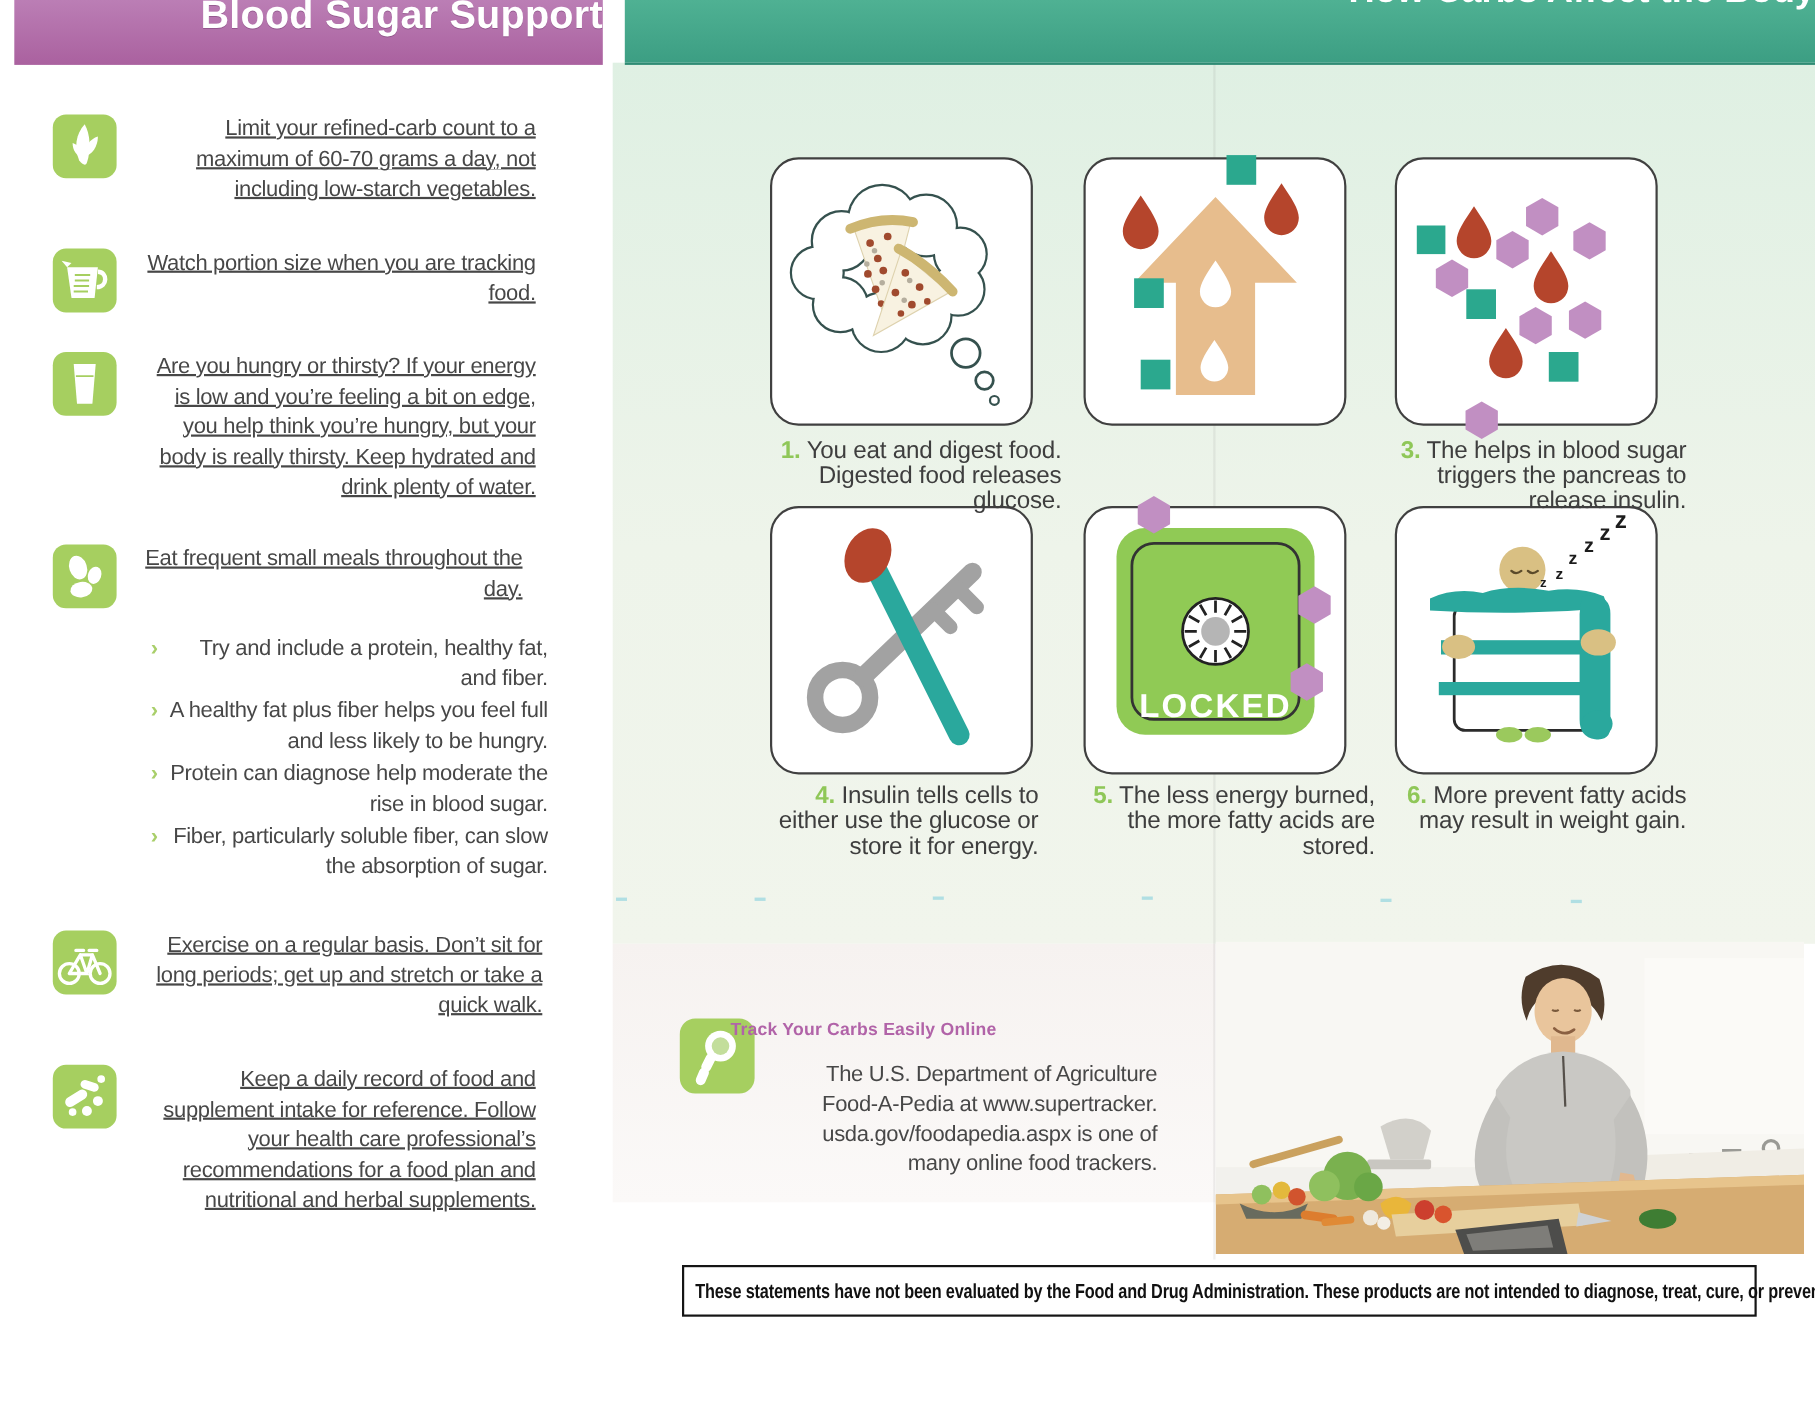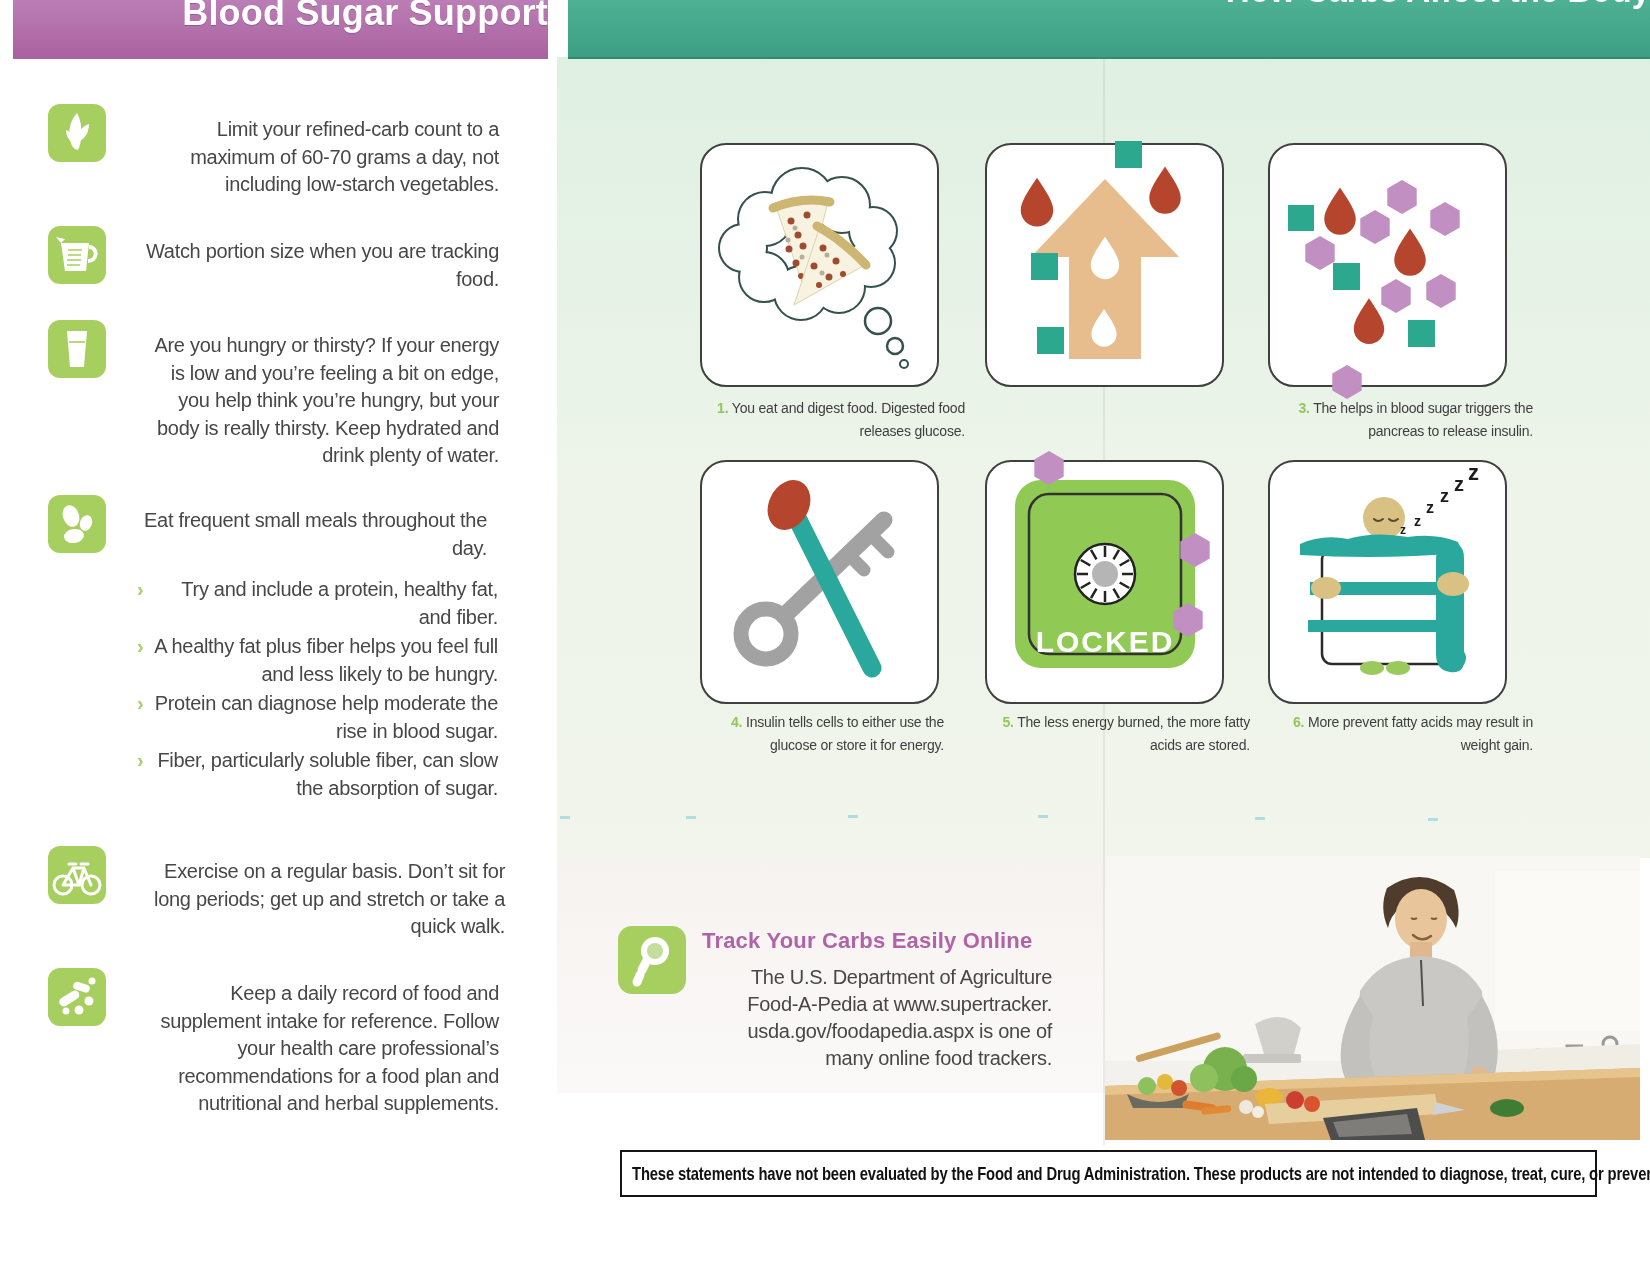--- a/index.html
+++ b/index.html
@@ -16,34 +16,34 @@
   .right-bg{position:absolute;left:557px;top:57px;width:1093px;height:801px;
       background:linear-gradient(#dff0e3,#eef4ea 55%,#f1f5ec);}
   .right-bg-lower{position:absolute;left:557px;top:858px;width:548px;height:235px;
       background:linear-gradient(#f6f2f0,#fbf9f8);}
   .crease{position:absolute;left:1103px;top:57px;width:2px;height:1088px;background:rgba(110,110,110,.10);}
   .regmark{position:absolute;height:3px;width:10px;background:rgba(80,190,215,.40);}
   
   .tip{position:absolute;left:48px;display:flex;gap:19px;}
   .tip-icon{flex:0 0 58px;width:58px;height:58px;border-radius:12px;background:#a6cf60;
       display:flex;align-items:center;justify-content:center;}
-  .tip-text{margin:12px;font-size:20px;line-height:27.5px;letter-spacing:-0.3px;color:#474747;}
+  .tip-text{margin:0;font-size:20px;line-height:27.5px;letter-spacing:-0.3px;color:#474747;text-decoration:underline;}
   .subtips{position:absolute;left:137px;top:576px;width:360px;margin:0;padding:0;list-style:none;}
   .subtips li{position:relative;padding-left:16px;margin:0 0 2px 0;width:345px;
       font-size:20px;line-height:27.5px;letter-spacing:-0.3px;color:#474747;}
   .chev{position:absolute;left:0;top:0;color:#a9cf6a;font-weight:bold;}
   
   .panel{position:absolute;width:235px;height:240px;background:#fff;border:2px solid #404040;border-radius:26px;}
   .panel svg{position:absolute;left:-15px;top:-15px;width:265px;height:273px;overflow:visible;}
-  .caption{position:absolute;width:262px;margin:0;font-size:14px;line-height:23px;
+  .caption{position:absolute;width:262px;margin:0;font-size:22px;line-height:23px;
       letter-spacing:-0.2px;color:#3e3e3e;}
   .stepnum{color:#8fc758;font-weight:bold;}
   
   .track-icon{position:absolute;left:618px;top:926px;width:68px;height:68px;border-radius:14px;background:#a6cf60;}
-  .track-head{position:absolute;left:702px;top:928px;margin:0;font-size:22px;font-weight:bold;
+  .track-head{position:absolute;left:664px;top:928px;margin:0;font-size:16px;font-weight:bold;
       color:#b163a8;letter-spacing:.2px;}
   .track-body{position:absolute;left:702px;top:964px;width:350px;margin:0;
       font-size:20px;line-height:27px;letter-spacing:-0.3px;color:#474747;}
   
   .photo{position:absolute;left:1105px;top:856px;width:535px;height:284px;overflow:hidden;}
   
   .disclaimer{position:absolute;left:620px;top:1150px;width:977px;height:47px;background:#fff;
       border:2.5px solid #151515;display:flex;align-items:center;padding-left:10px;box-sizing:border-box;}
   .disclaimer span{white-space:nowrap;font-weight:bold;font-size:18.5px;letter-spacing:-0.2px;color:#111;
       transform:scaleX(.80);transform-origin:left center;}

